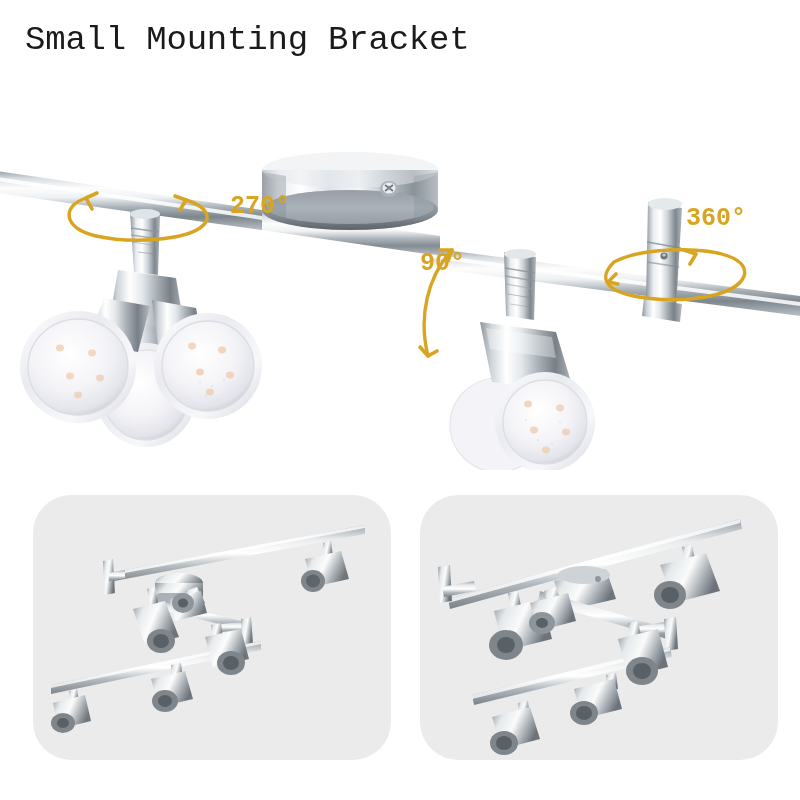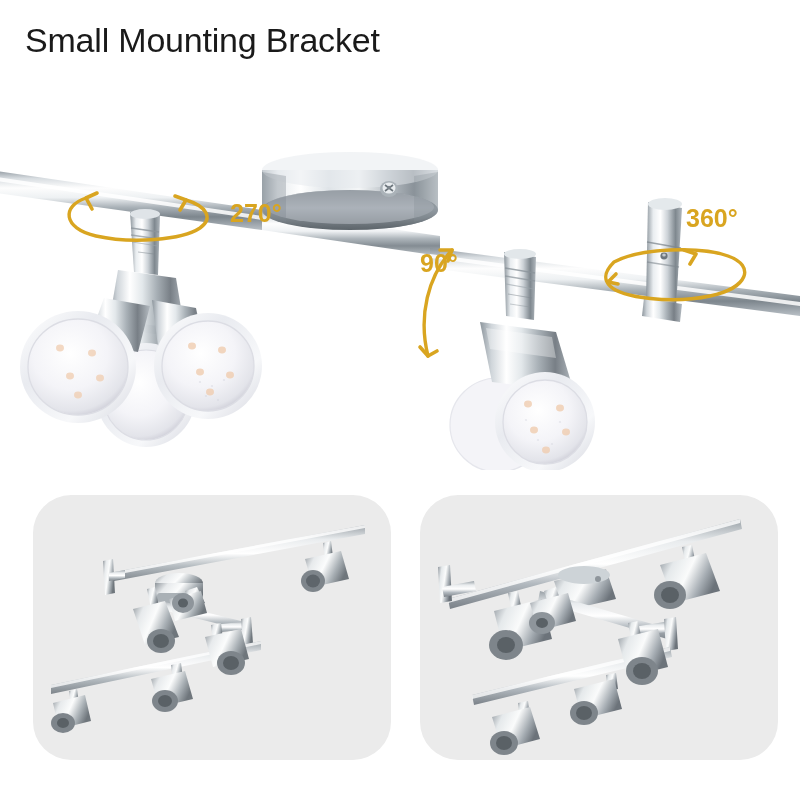--- a/index.html
+++ b/index.html
@@ -2,42 +2,42 @@
 <html><head>
 <meta charset="utf-8">
 <style>
   html,body{margin:0;padding:0;}
   body{
     width:800px;height:800px;
     background:#ffffff;
     font-family:"Liberation Sans","DejaVu Sans",sans-serif;
     overflow:hidden;position:relative;
   }
-  .stage{position:absolute;inset:0;}
+  .stage{position:absolute;inset:0;font-family:Liberation Mono, monospace;}
 
   
   .title{
     position:absolute;left:25px;top:20px;
     font-size:34px;line-height:40px;
     font-weight:400;color:#1a1a1a;
     letter-spacing:-0.2px;white-space:nowrap;
   }
 
   
   .hero{position:absolute;left:0;top:70px;width:800px;height:400px;}
   .hero svg{display:block;}
 
   
   .anglelabel{
     position:absolute;
     font-size:25px;font-weight:700;
     color:#d9a520;
     letter-spacing:0px;white-space:nowrap;
   }
-  #lbl270{left:230px;top:199px;}
+  #lbl270{left:230px;top:192px;}
   #lbl90{left:420px;top:249px;text-align:center;}
   #lbl360{left:686px;top:204px;}
 
   
   .panels{position:absolute;left:0;top:485px;width:800px;height:300px;}
   .panel{
     position:absolute;top:10px;
     width:358px;height:265px;
     background:#ebebeb;
     border-radius:38px;

